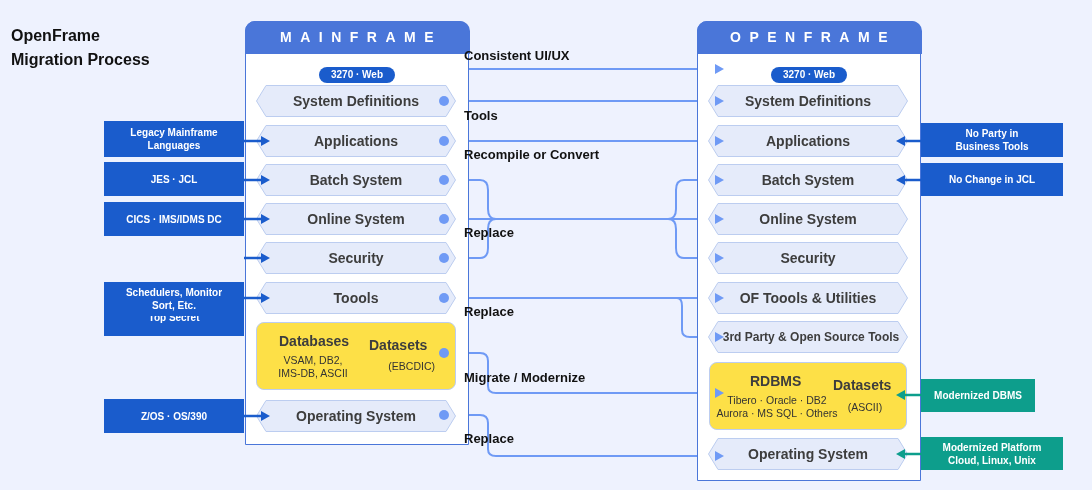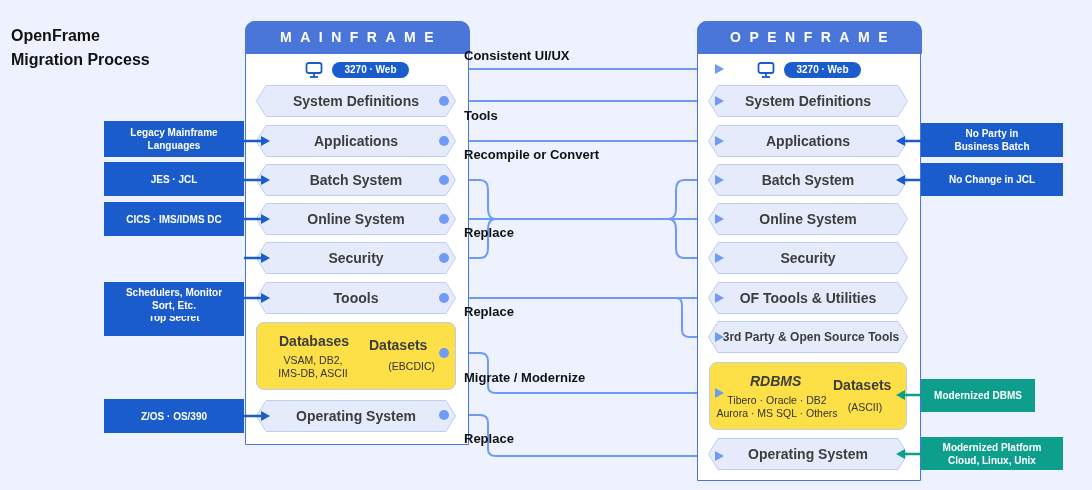--- a/index.html
+++ b/index.html
@@ -20,21 +20,21 @@
   .panel-head {
     position:absolute; left:-1.5px; right:-1.5px; top:-1.5px; height:33px;
     background:#4a76d9; border-radius:10px 10px 0 0;
     color:#fff; font-weight:bold; font-size:14px; letter-spacing:8.5px;
     text-align:center; line-height:33px; padding-left:8px; box-sizing:border-box;
   }
   #mf { left:245px; top:21px; width:224px; height:424px; }
   #of { left:697px; top:21px; width:224px; height:460px; }
   .ui-row {
     position:absolute; left:0; right:0; top:38px; height:20px;
-    display:flex; justify-content:center; align-items:center; gap:9px;
+    display:flex; justify-content:center; align-items:center; gap:9px;flex-direction:column;
   }
   .monitor { width:18px; height:18px; }
   .pill {
     background:#1a5ccc; color:#fff; font-size:10px; font-weight:bold;
     border-radius:9px; padding:2px 12px; line-height:12px;
   }
   .hex {
     position:absolute; height:32px; box-sizing:border-box;
   }
   .hex svg.shape { position:absolute; left:0; top:0; width:100%; height:100%; overflow:visible; }
@@ -198,21 +198,21 @@
     </svg>
   <div class="lbl">OF Toools &amp; Utilities</div>
 </div>
 <div class="hex small" style="left:708px;top:321px;width:200px;">
   <svg class="shape" viewBox="0 0 200 32" preserveAspectRatio="none">
       <path d="M10 0.5 H190 L199.5 16 L190 31.5 H10 L0.5 16 Z" fill="#e5ebfa" stroke="#bccdf0"></path>
     </svg>
   <div class="lbl" style="padding-left:6px;">3rd Party &amp; Open Source Tools</div>
 </div>
 <div class="dbbox" style="left:709px;top:362px;width:198px;height:68px;">
-  <div class="db-title" style="left:40px;top:10px;font-style:italic;">RDBMS</div>
+  <div class="db-title" style="left:40px;top:10px;">RDBMS</div>
   <div class="db-sub" style="left:4px;top:31px;width:126px;">
     <div>Tibero · Oracle · DB2</div>
     <div>Aurora · MS SQL · Others</div>
   </div>
   <div class="db-title" style="left:123px;top:14px;">Datasets</div>
   <div class="db-sub" style="left:124px;top:38px;width:62px;">(ASCII)</div>
 </div>
 <div class="hex" style="left:708px;top:438px;width:200px;">
   <svg class="shape" viewBox="0 0 200 32" preserveAspectRatio="none">
       <path d="M10 0.5 H190 L199.5 16 L190 31.5 H10 L0.5 16 Z" fill="#e5ebfa" stroke="#bccdf0"></path>
@@ -244,21 +244,21 @@
       <div>Sort, Etc.</div>
     </div>
 </div>
 <div class="sidebox sb-blue" style="left:104px;top:399px;width:140px;height:34px;">
   <div>Z/OS · OS/390</div>
 </div>
 
 <div class="sidebox sb-blue" style="left:921px;top:123px;width:142px;height:34px;">
   <div>
       <div>No Party in</div>
-      <div>Business Batch</div>
+      <div>Business Tools</div>
     </div>
 </div>
 <div class="sidebox sb-blue" style="left:921px;top:163px;width:142px;height:33px;">
   <div>No Change in JCL</div>
 </div>
 <div class="sidebox sb-teal" style="left:921px;top:379px;width:114px;height:33px;">
   <div>Modernized DBMS</div>
 </div>
 <div class="sidebox sb-teal" style="left:921px;top:437px;width:142px;height:33px;">
   <div>

